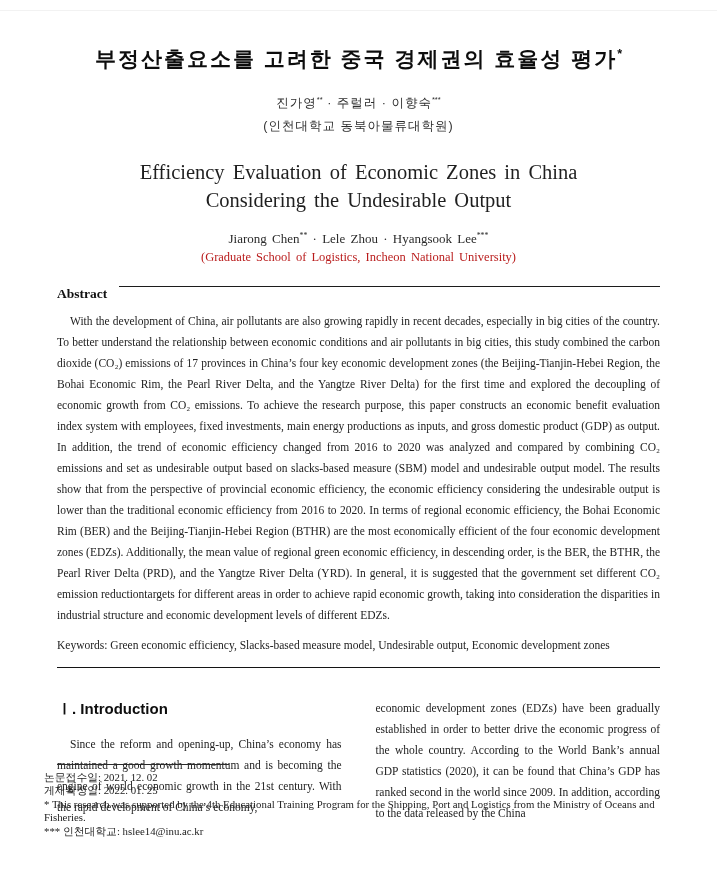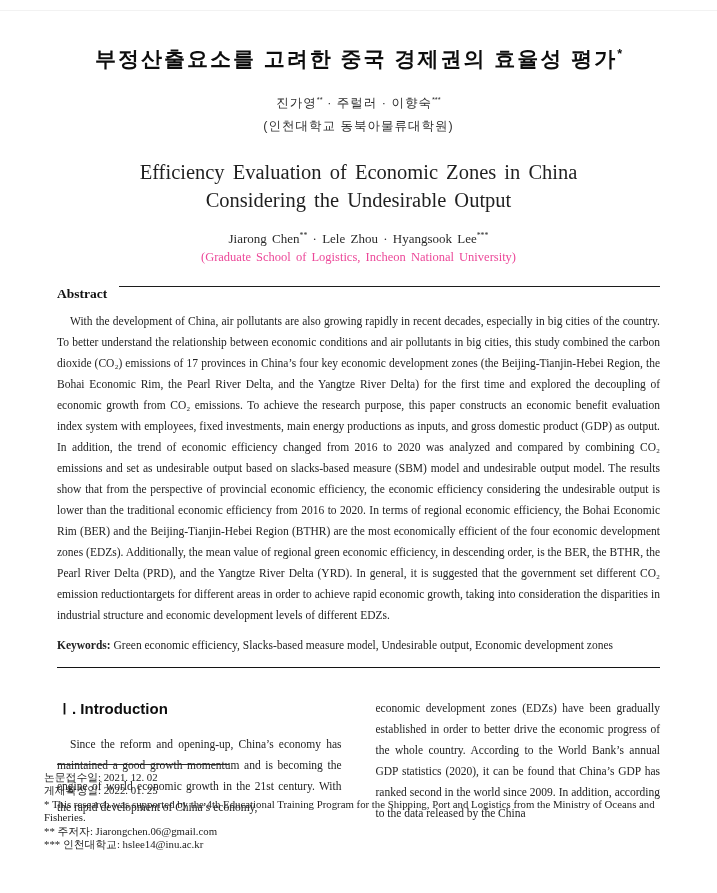--- a/index.html
+++ b/index.html
@@ -61,21 +61,21 @@
     margin-top: 16px;
     text-align: center;
     font-size: 13px;
     color: #2a2a2a;
     word-spacing: 2px;
   }
   .english-affil {
     margin-top: 3px;
     text-align: center;
     font-size: 12.5px;
-    color: #ec4899;
+    color: #b91c1c;
     word-spacing: 2px;
   }
 
   .abstract-head {
     display: flex;
     align-items: flex-start;
     margin-top: 21px;
   }
   .abstract-label {
     font-weight: bold;
@@ -96,21 +96,21 @@
     text-align: justify;
     text-indent: 13px;
     color: #222;
   }
   .keywords {
     margin: 10px 0 0 0;
     font-size: 11.5px;
     line-height: 19px;
     color: #222;
   }
-  .keywords-label { font-weight: bold; }
+  .keywords-label { font-weight: normal; }
   .bottom-rule {
     margin-top: 12px;
     border-top: 1.5px solid #141414;
     height: 0;
   }
 
   .columns {
     display: flex;
     gap: 34px;
     margin-top: 30px;
@@ -200,18 +200,17 @@
         <p style="text-indent:0;">economic development zones (EDZs) have been gradually established in order to better drive the economic progress of the whole country. According to the World Bank’s annual GDP statistics (2020), it can be found that China’s GDP has ranked second in the world since 2009. In addition, according to the data released by the China</p>
       </div>
     </div>
   </div>
 
   <div class="footnotes">
     <div class="fn-rule"></div>
     <div class="fn-line">논문접수일: 2021. 12. 02</div>
     <div class="fn-line">게재확정일: 2022. 01. 25</div>
     <div class="fn-line">* This research was supported by the 4th Educational Training Program for the Shipping, Port and Logistics from the Ministry of Oceans and Fisheries.</div>
-    <div class="fn-line">** 주저자: Jiarongchen.06@gmail.com</div>
     <div class="fn-line">*** 인천대학교: hslee14@inu.ac.kr</div>
   </div>
 
   <div class="page-number">- 23 -</div>
 </div>
 
 </body></html>

